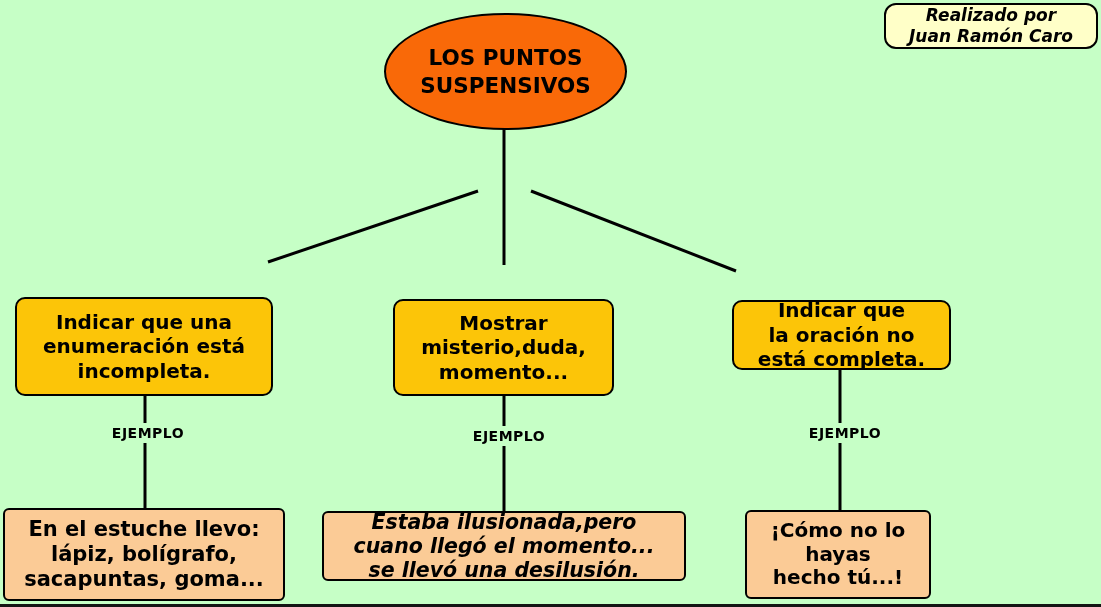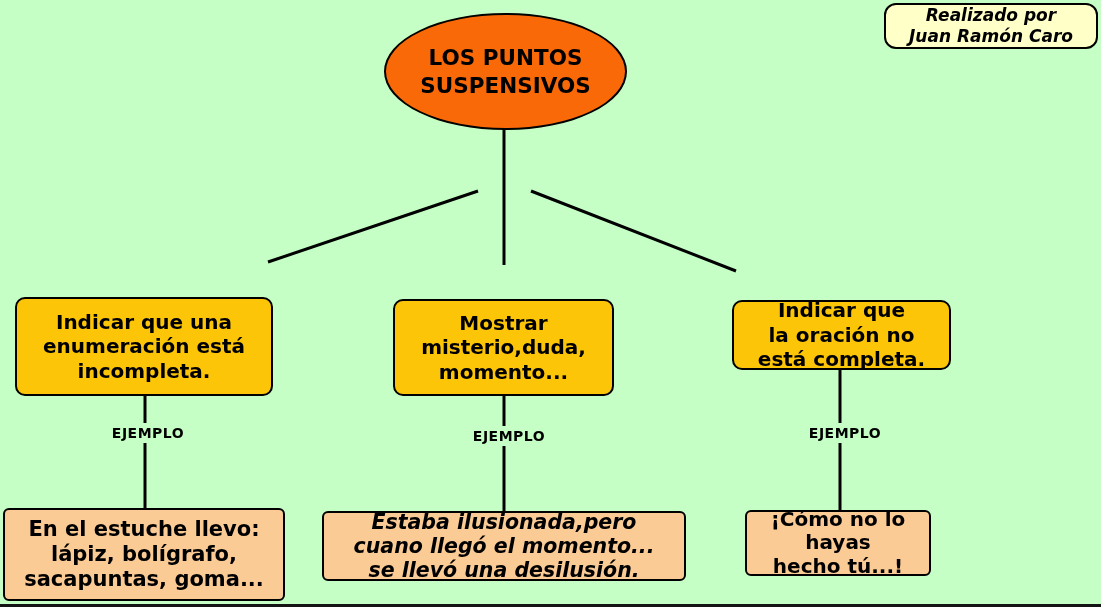--- a/index.html
+++ b/index.html
@@ -43,21 +43,21 @@
   .use-left  {left:15px; top:261px;width:258px;height:99px;}
   .use-mid   {left:393px;top:263px;width:221px;height:97px;}
   .use-right {left:732px;top:264px;width:219px;height:70px;}
   .exbox{
     background:var(--peach);
     border-radius:6px;
     line-height:1.18;
   }
   .ex-left  {left:3px;  top:508px;width:282px;height:93px;font-size:21px;}
   .ex-mid   {left:322px;top:511px;width:364px;height:70px;font-size:20.5px;font-style:italic;}
-  .ex-right {left:745px;top:510px;width:186px;height:66px;font-size:20px;}
+  .ex-right {left:745px;top:510px;width:186px;height:89px;font-size:20px;}
   .credit{
     left:884px;top:3px;width:214px;height:46px;
     background:var(--cream);
     font-style:italic;
     font-size:17px;line-height:1.25;
     border-radius:12px;
   }
   .linklabel{
     position:absolute;
     background:var(--bg);

